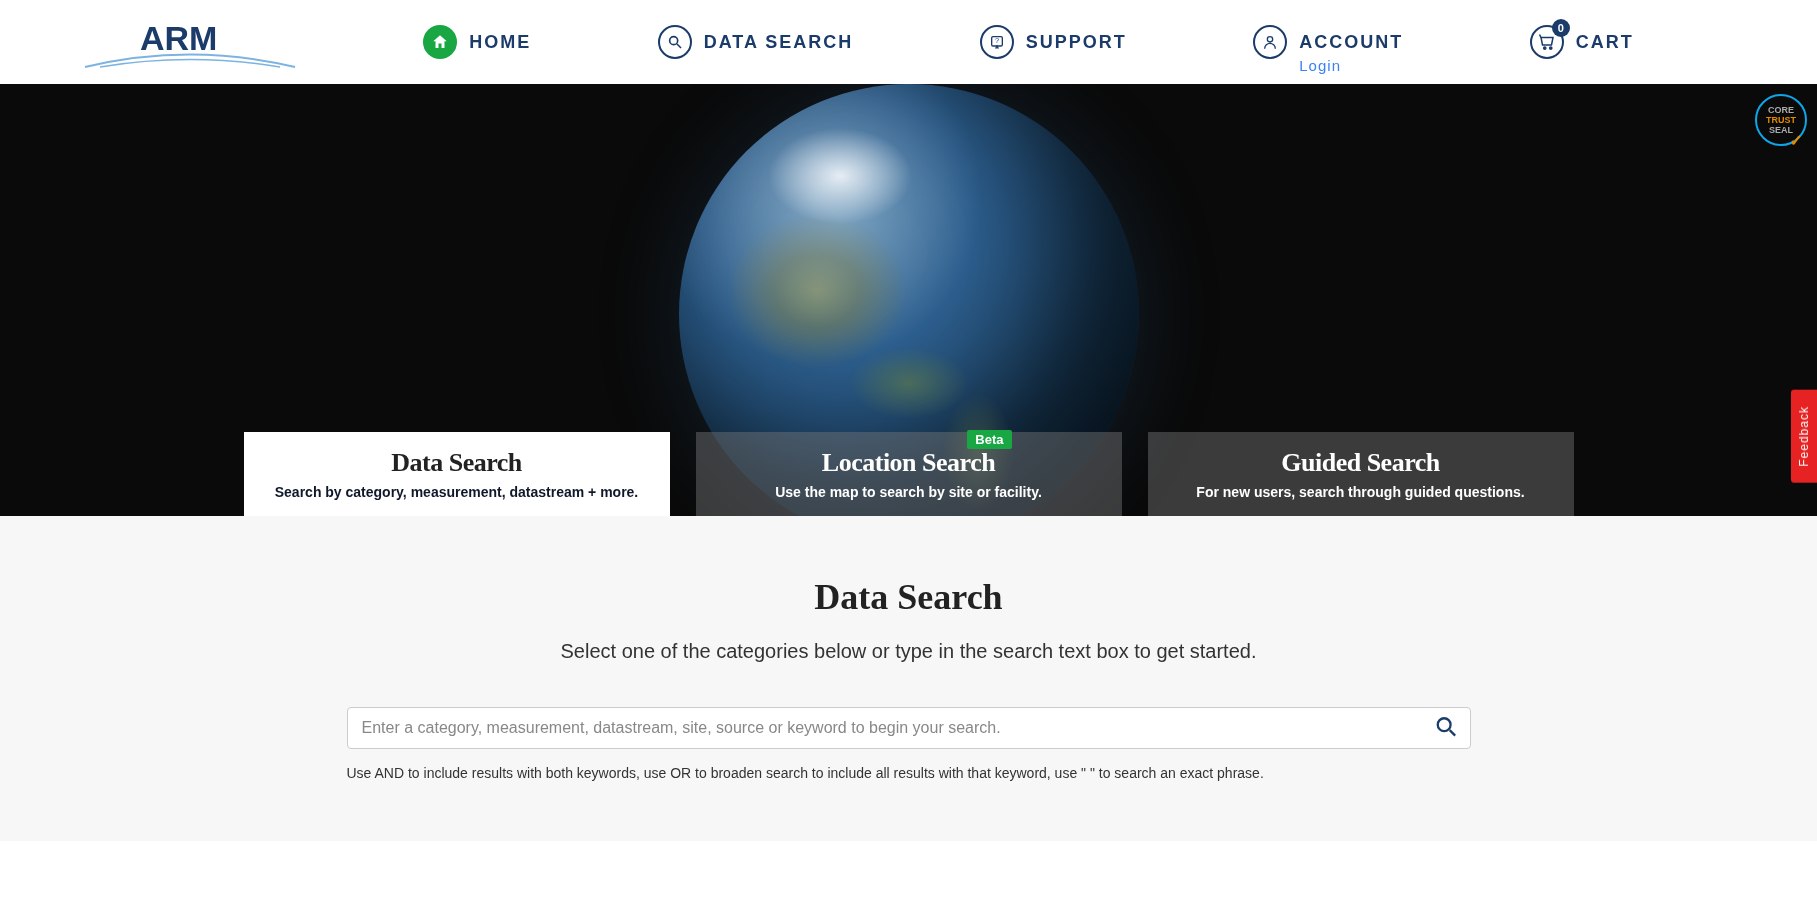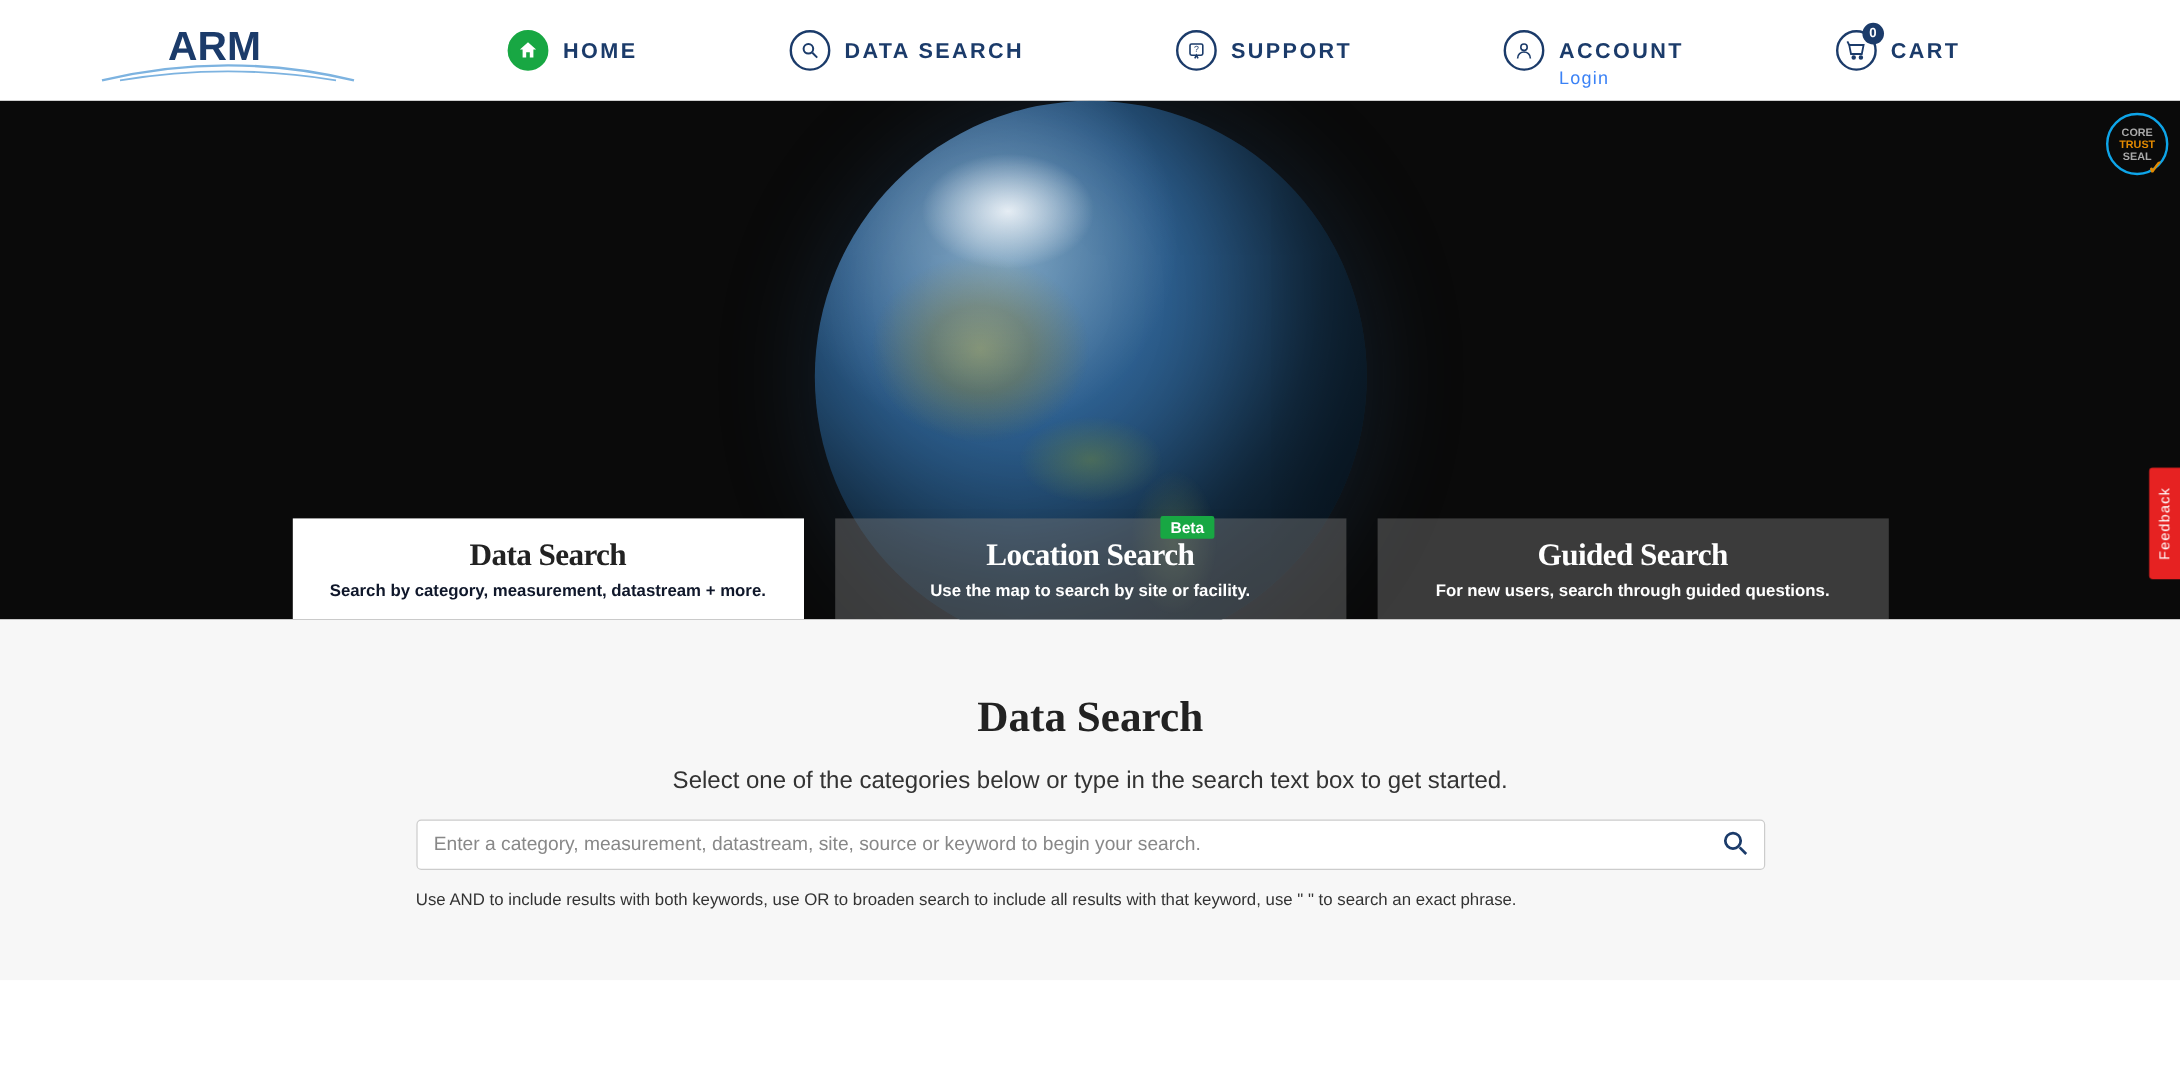--- a/index.html
+++ b/index.html
@@ -238,21 +238,21 @@
       font-family: Georgia, "Times New Roman", serif;
       font-size: 36px;
       font-weight: 700;
       color: #222;
       margin-bottom: 22px;
       font-stretch: condensed;
     }
     .main-search-sub {
       font-size: 20px;
       color: #333;
-      margin-bottom: 20px;
+      margin-bottom: 44px;
     }
     .search-box {
       width: 1124px;
       margin: 0 auto 16px;
       position: relative;
     }
     .search-input {
       width: 100%;
       height: 42px;
       border: 1px solid #ccc;

